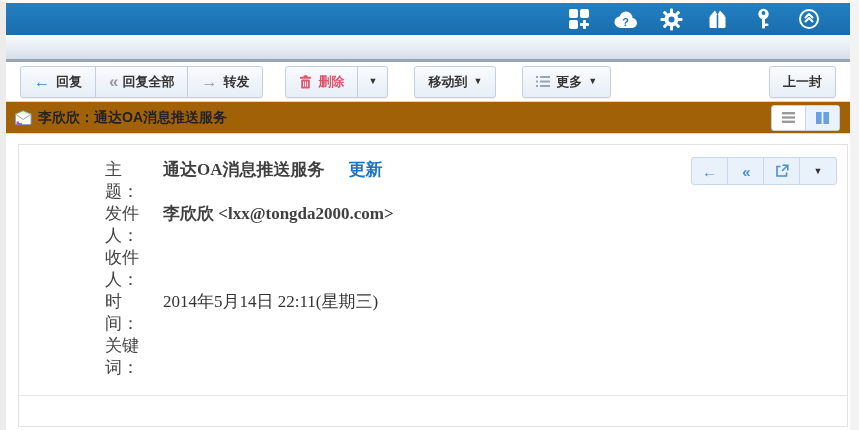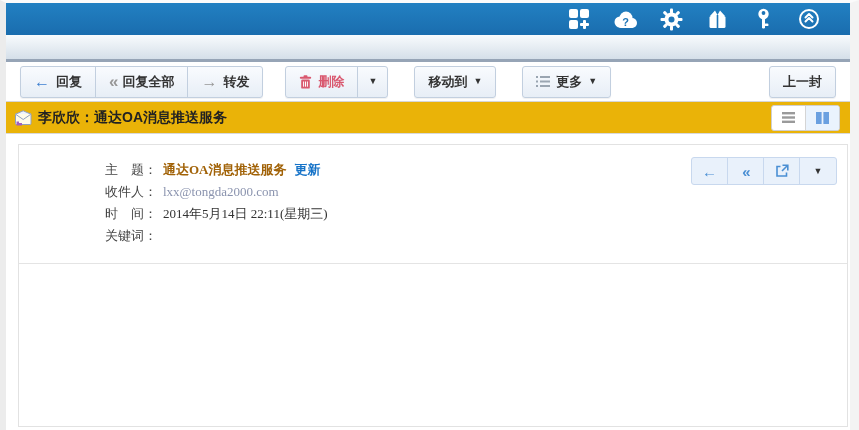--- a/index.html
+++ b/index.html
@@ -29,39 +29,39 @@
   .btn.caret-seg { padding:6px 10px; }
   .gap20 { width:22px; } .gap24 { width:26px; }
   .arrow-blue { color:#3d7fd0; font-size:16px; line-height:1; }
   .arrow-gray { color:#979797; font-size:16px; line-height:1; }
   .dbl { font-size:17px; letter-spacing:-2px; }
   .caret { font-size:9px; color:#333; line-height:1; }
   .red { color:#d9586f; }
   .right-group { margin-left:auto; }
 
   
-  .subject-row { height:32px; background:#eab308; border-bottom:1px solid #d9d9d9;
+  .subject-row { height:32px; background:#a16207; border-bottom:1px solid #d9d9d9;
                  display:flex; align-items:center; padding:0 10px 0 8px; }
   .subject-title { font-size:14px; font-weight:bold; color:#222; margin-left:4px; }
   .view-toggle { margin-left:auto; display:inline-flex; border:1px solid #cfcfcf;
                  border-radius:3px; background:#fff; overflow:hidden; }
   .vbtn { padding:6px 10px; display:flex; align-items:center; cursor:pointer;
           border-right:1px solid #d5d5d5; }
   .vbtn:last-child { border-right:none; }
   .vbtn.active { background:#eaf3fd; }
 
   
   .panel { margin:10px 2px 0 12px; border:1px solid #e2e2e2; background:#fff;
            height:283px; overflow:hidden; position:relative; }
   .detail-head { padding:14px 10px 10px 0; }
-  .drow { display:flex; line-height:22px; font-size:13px; padding-left:86px;
+  .drow { display:flex; line-height:22px; font-size:17px; padding-left:86px;
           font-family:"Liberation Serif", serif; color:#333; }
   .dlabel { width:58px; flex:none; color:#444; }
-  .dvalue.bold { font-weight:bold; color:#a16207; }
-  .dlink { font-weight:bold; color:#1673c8; margin-left:8px; cursor:pointer; }
+  .dvalue.bold { font-weight:bold; color:#404040; }
+  .dlink { font-weight:bold; color:#1673c8; margin-left:24px; cursor:pointer; }
   .dvalue.grayblue { color:#8a93ae; cursor:pointer; }
   .action-group { position:absolute; top:12px; right:10px; display:inline-flex;
                   border:1px solid #c8d8ee; border-radius:3px; background:#e9f1fb; }
   .aseg { width:36px; height:26px; display:flex; align-items:center; justify-content:center;
           border-right:1px solid #c8d8ee; cursor:pointer; }
   .aseg:last-child { border-right:none; }
   .a-arrow { color:#4a8fd4; font-size:15px; font-weight:bold; line-height:1; }
   .sep { border-top:1px solid #e4e4e4; margin-top:6px; }
 
   
@@ -248,22 +248,25 @@
 
   <div class="panel">
 
     <div class="detail-head">
       <div class="drow">
         <span class="dlabel">主　题：</span>
         <span class="dvalue bold">通达OA消息推送服务</span>
         <span class="dlink">更新</span>
       </div>
       <div class="drow">
+        <span class="dlabel">发件人：</span>
+        <span class="dvalue bold">李欣欣 &lt;lxx@tongda2000.com&gt;</span>
+      </div>
+      <div class="drow">
         <span class="dlabel">收件人：</span>
-        <span class="dvalue grayblue">lxx@tongda2000.com</span>
       </div>
       <div class="drow">
         <span class="dlabel">时　间：</span>
         <span class="dvalue">2014年5月14日 22:11(星期三)</span>
       </div>
       <div class="drow">
         <span class="dlabel">关键词：</span>
       </div>
 
       <span class="action-group">

